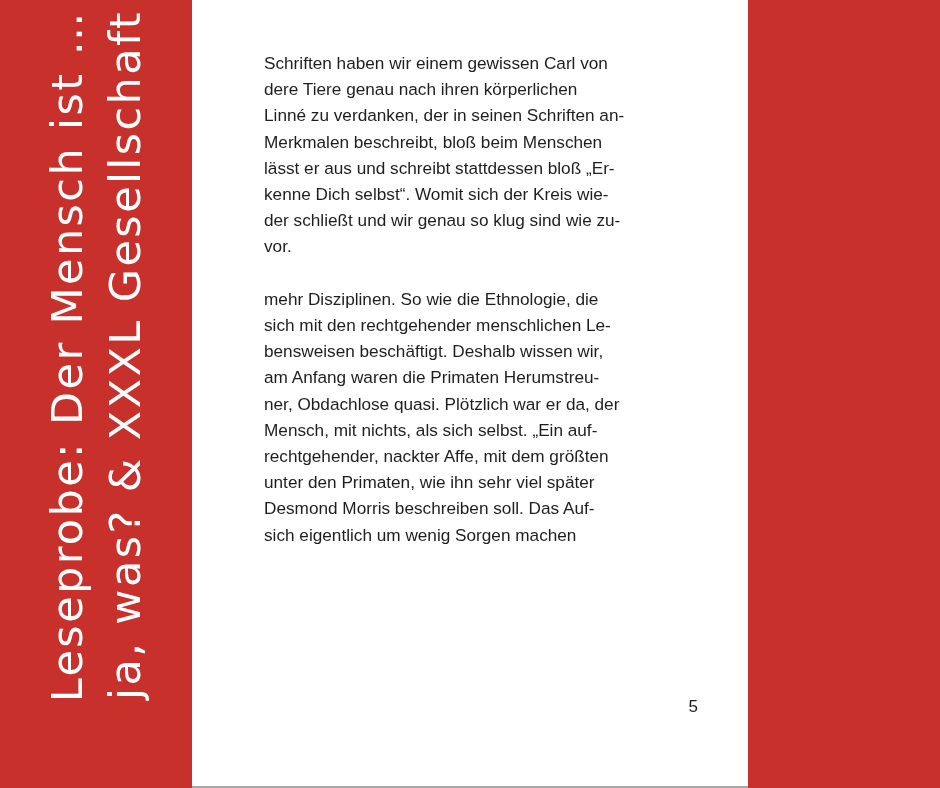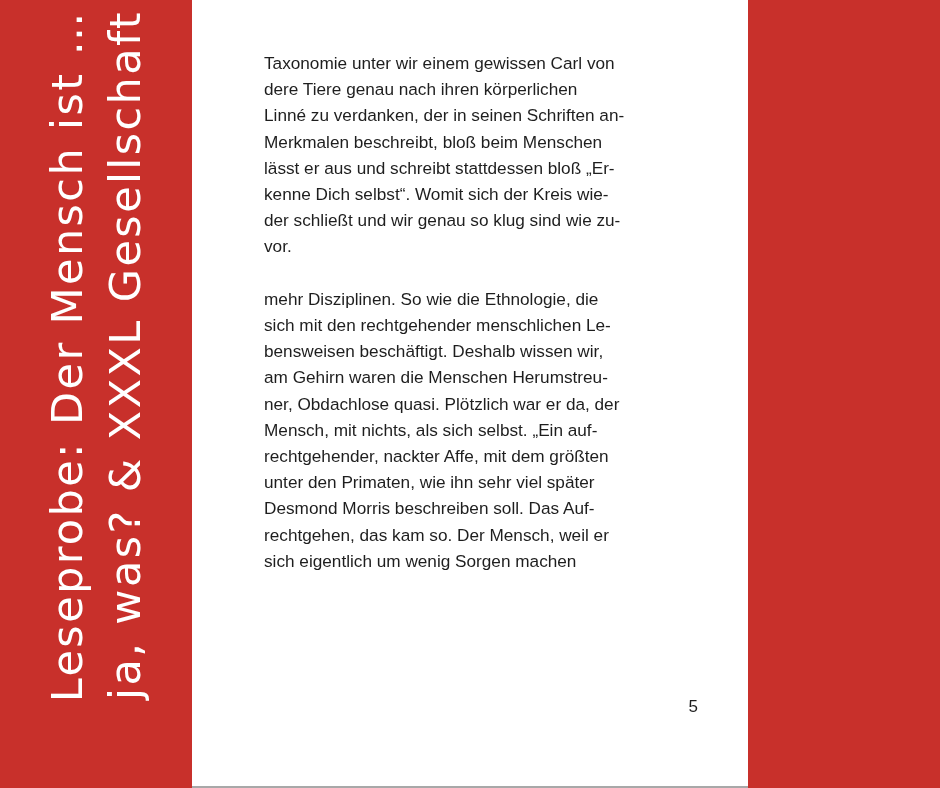--- a/index.html
+++ b/index.html
@@ -90,39 +90,38 @@
 <div class="spine">
   <div class="spine-title">
     <span class="line">Leseprobe: Der Mensch ist …</span>
     <span class="line">ja, was? &amp; XXXL Gesellschaft</span>
   </div>
 </div>
 
 <div class="page">
   <div class="text-block">
     <div class="paragraph">
-      <span class="text-line">Taxonomie unter wir einem gewissen Carl von</span>
+      <span class="text-line">Schriften haben wir einem gewissen Carl von</span>
       <span class="text-line">dere Tiere genau nach ihren körperlichen</span>
       <span class="text-line">Linné zu verdanken, der in seinen Schriften an-</span>
       <span class="text-line">Merkmalen beschreibt, bloß beim Menschen</span>
       <span class="text-line">lässt er aus und schreibt stattdessen bloß „Er-</span>
       <span class="text-line">kenne Dich selbst“. Womit sich der Kreis wie-</span>
       <span class="text-line">der schließt und wir genau so klug sind wie zu-</span>
       <span class="text-line">vor.</span>
     </div>
     <div class="paragraph">
       <span class="text-line">mehr Disziplinen. So wie die Ethnologie, die</span>
       <span class="text-line">sich mit den rechtgehender menschlichen Le-</span>
       <span class="text-line">bensweisen beschäftigt. Deshalb wissen wir,</span>
-      <span class="text-line">am Gehirn waren die Menschen Herumstreu-</span>
+      <span class="text-line">am Anfang waren die Primaten Herumstreu-</span>
       <span class="text-line">ner, Obdachlose quasi. Plötzlich war er da, der</span>
       <span class="text-line">Mensch, mit nichts, als sich selbst. „Ein auf-</span>
       <span class="text-line">rechtgehender, nackter Affe, mit dem größten</span>
       <span class="text-line">unter den Primaten, wie ihn sehr viel später</span>
       <span class="text-line">Desmond Morris beschreiben soll. Das Auf-</span>
-      <span class="text-line">rechtgehen, das kam so. Der Mensch, weil er</span>
       <span class="text-line">sich eigentlich um wenig Sorgen machen</span>
     </div>
   </div>
   <div class="page-number">5</div>
 </div>
 
 <div class="right-band"></div>
 
 </body></html>

